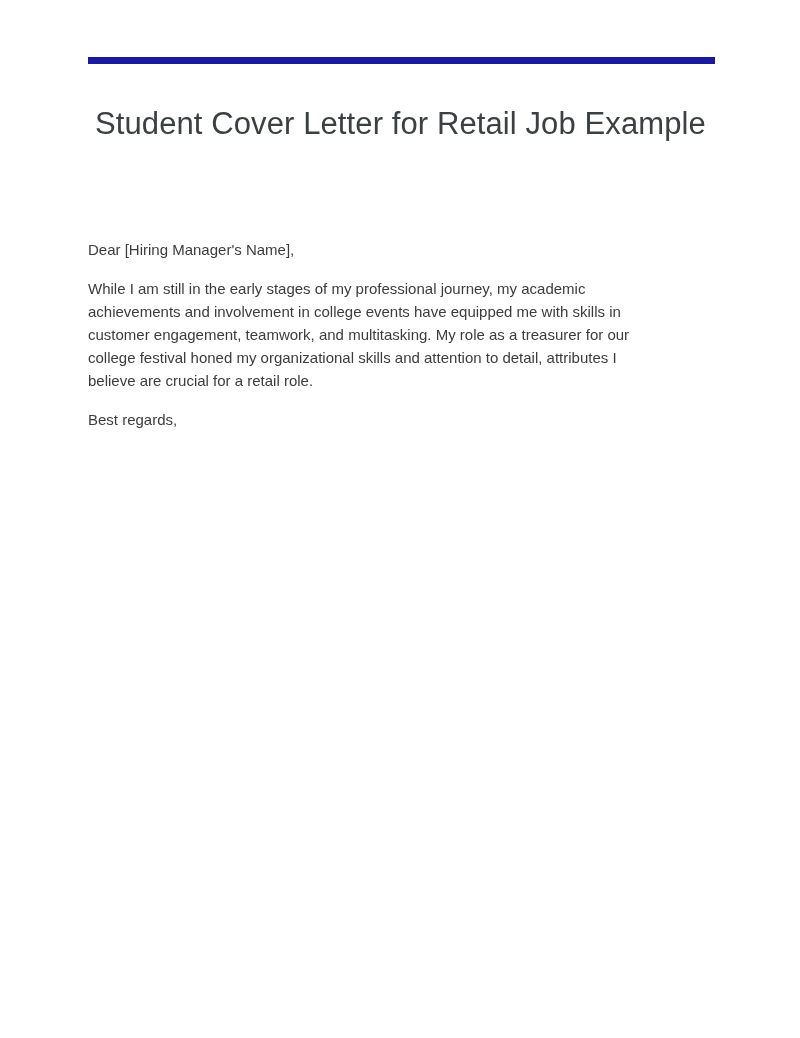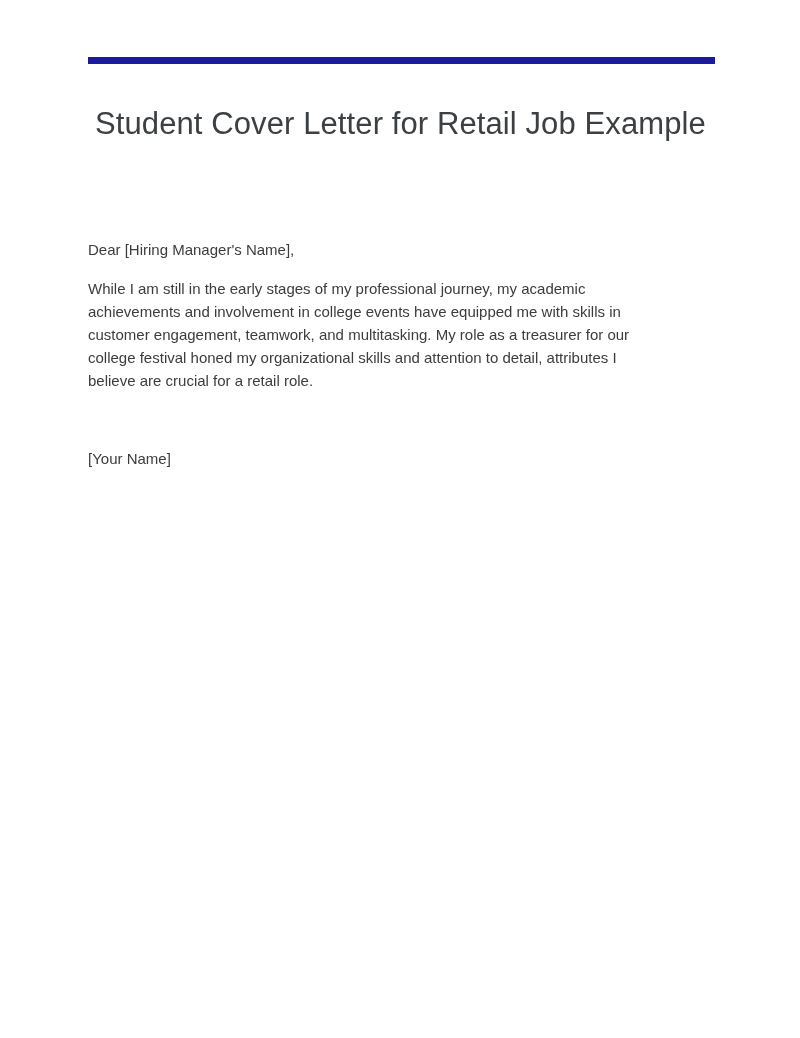--- a/index.html
+++ b/index.html
@@ -95,20 +95,20 @@
   <h1 class="doc-title">Student Cover Letter for Retail Job Example</h1>
 
   <div class="letter-body">
 
     <p class="greeting">Dear [Hiring Manager's Name],</p>
 
 
     <p class="body-paragraph">While I am still in the early stages of my professional journey, my academic achievements and involvement in college events have equipped me with skills in customer engagement, teamwork, and multitasking. My role as a treasurer for our college festival honed my organizational skills and attention to detail, attributes I believe are crucial for a retail role.</p>
 
 
+    <p class="signoff">Best regards,</p>
 
     <p class="spacer"></p>
 
-    <p class="signature-name">[Your Name]</p>
 
   </div>
 
 </div>
 
 </body></html>

